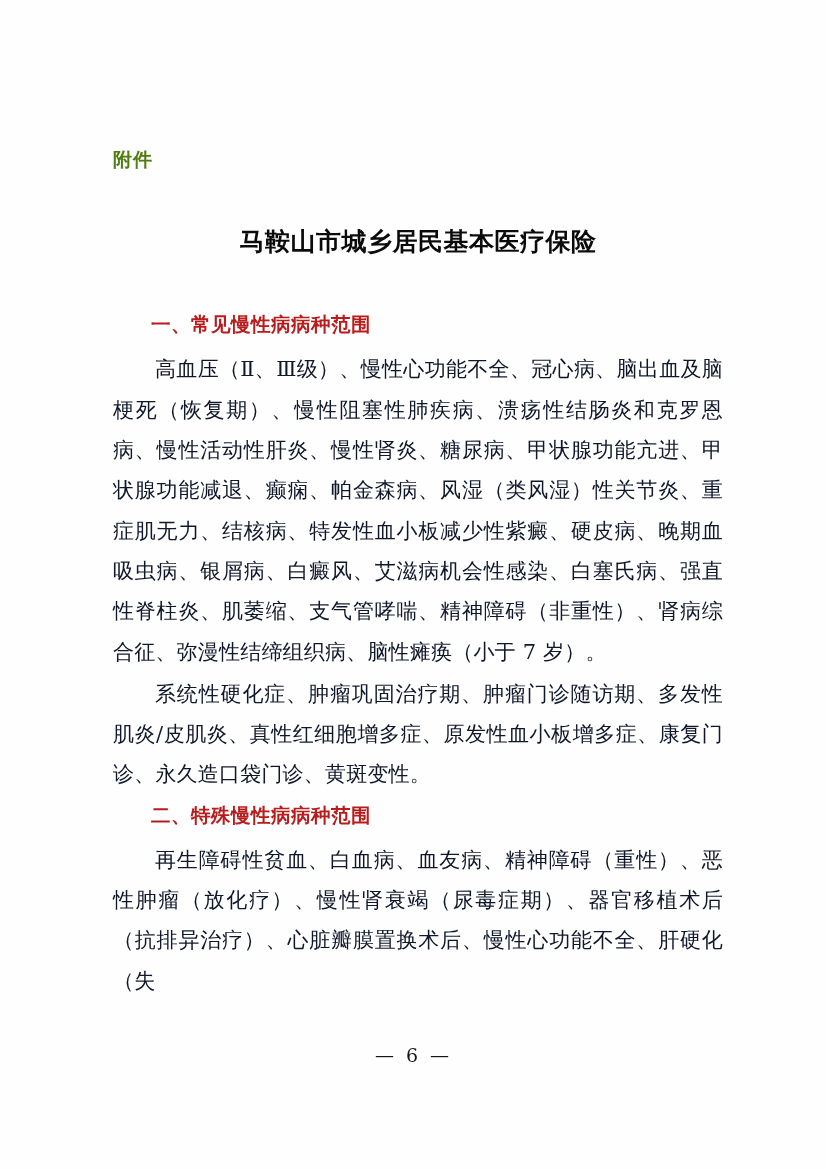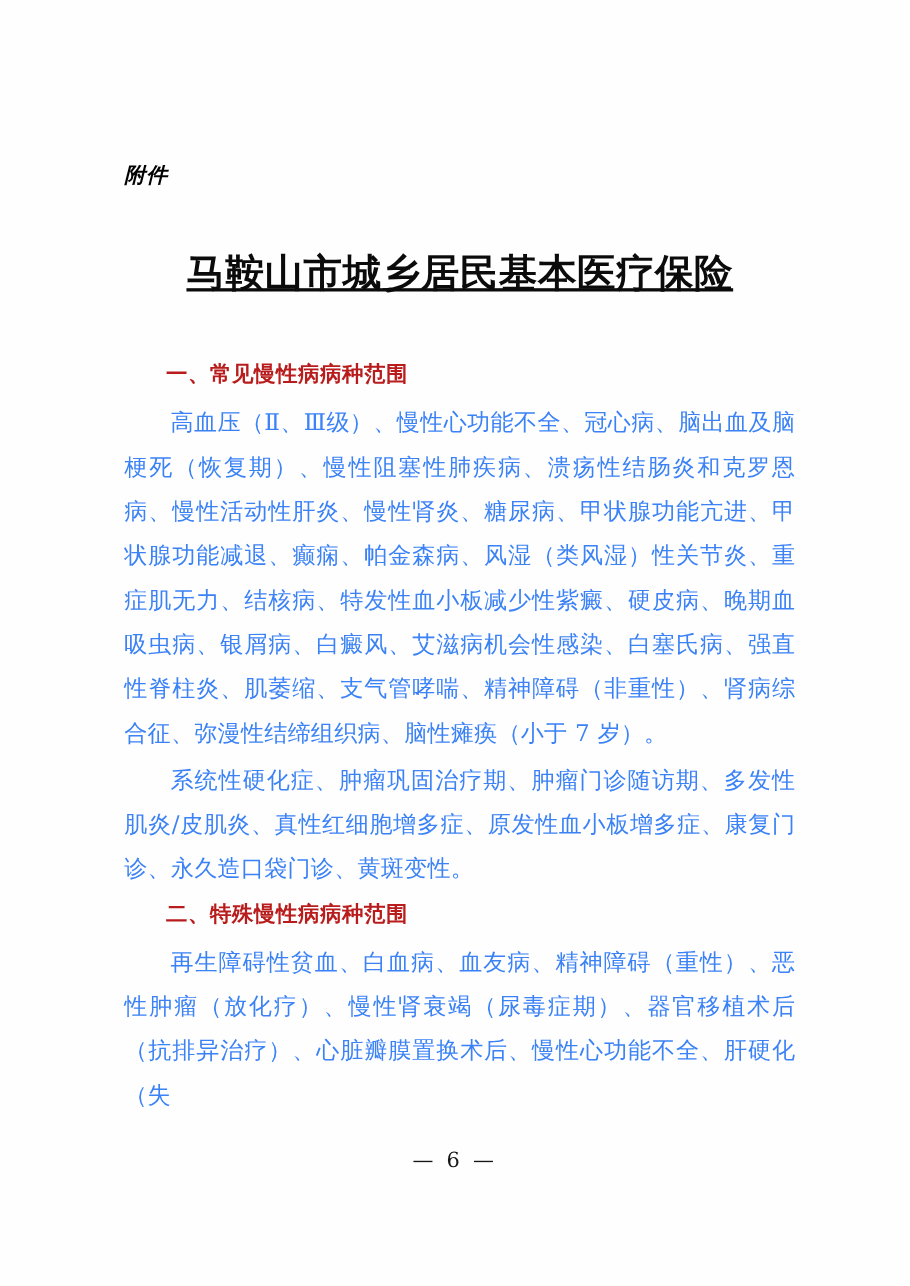--- a/index.html
+++ b/index.html
@@ -27,35 +27,33 @@
     position: absolute;
     left: 113px;
     top: 148px;
     width: 610px;
   }
   .attachment-label {
     font-size: 19px;
     font-family: "DejaVu Sans", "Liberation Sans", sans-serif;
     font-weight: 600;
     letter-spacing: 1px;
-    color: #000000;
+    color: #4d7c0f;
     margin: 0 0 52px 0;
     line-height: 1.2;
-    font-style: italic;
   }
   .doc-title {
     text-align: center;
     font-family: "DejaVu Sans", "Liberation Sans", sans-serif;
     font-weight: 700;
-    font-size: 35px;
+    font-size: 25px;
     letter-spacing: 0.5px;
     line-height: 1.5;
     color: #0b0b0b;
     margin: 0 0 46px 0;
-    text-decoration: underline;
   }
   .doc-title .line {
     display: block;
   }
   .section-heading {
     font-family: "DejaVu Sans", "Liberation Sans", sans-serif;
     font-weight: 700;
     font-size: 19.5px;
     letter-spacing: 0.5px;
     color: #b91c1c;
@@ -64,21 +62,21 @@
     line-height: 1.9;
   }
   .para {
     font-size: 21px;
     line-height: 1.92;
     text-indent: 42px;
     text-align: justify;
     text-justify: inter-character;
     margin: 0 0 2px 0;
     letter-spacing: 0.2px;
-    color: #3b82f6;
+    color: #0f172a;
   }
   .para + .section-heading {
     margin-top: 0;
   }
   .footer {
     position: absolute;
     left: 0;
     top: 1044px;
     width: 827px;
     text-align: center;

